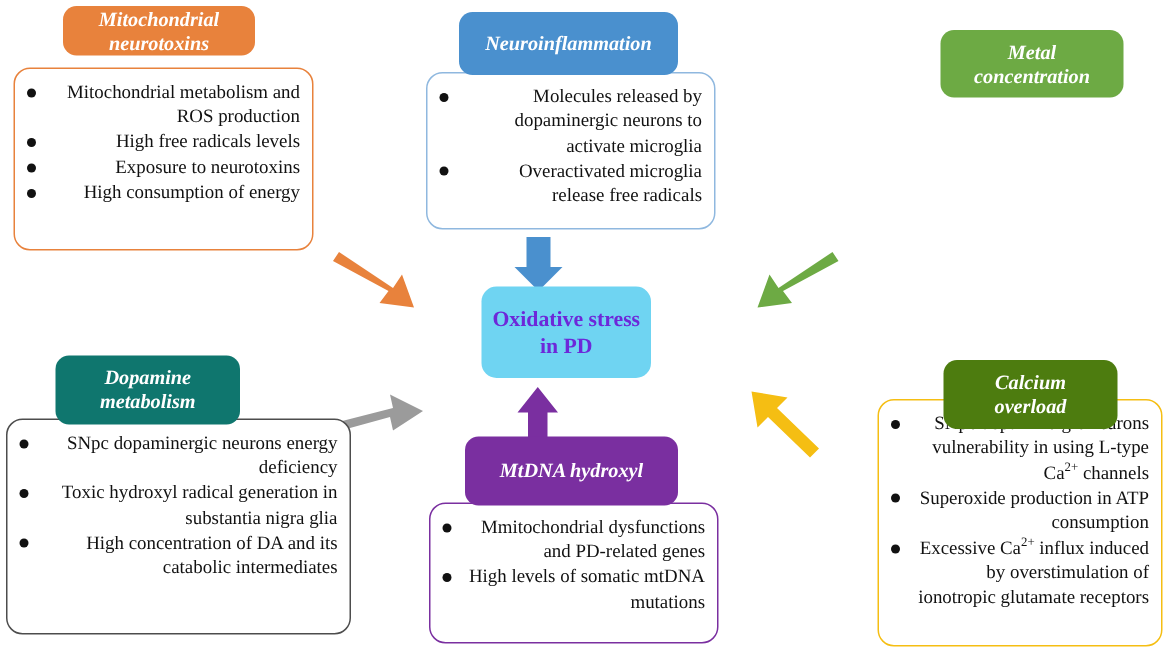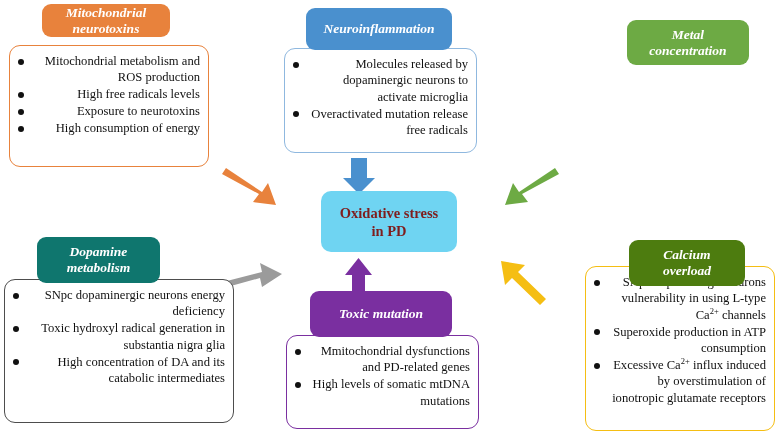--- a/index.html
+++ b/index.html
@@ -59,28 +59,28 @@
     width:6px;height:6px;
     border-radius:50%;
     background:#111111;
   }
   sup{font-size:0.68em;vertical-align:super;line-height:0;}
 
   
   .center-node{
     position:absolute;
     left:321px;top:191px;
-    width:136px;height:61px;
+    width:113px;height:61px;
     background:#6FD4F2;
     border-radius:10px;
     display:flex;
     align-items:center;
     justify-content:center;
     text-align:center;
-    color:#7f1d1d;
+    color:#6d28d9;
     font-weight:bold;
     font-size:14.5px;
     line-height:18px;
     z-index:4;
   }
 
   svg.arrows{position:absolute;left:0;top:0;width:778px;height:436px;z-index:1;}
 </style>
 </head>
 <body>
@@ -128,21 +128,21 @@
       <li>High consumption of energy</li>
     </ul>
   </div>
 
   <div class="pill" style="left:306px;top:8px;width:146px;height:42px;background:#4A90CE;">
     <span>Neuroinflammation</span>
   </div>
   <div class="box" style="left:284px;top:48px;width:193px;height:105px;border:1.3px solid #8FB8DF;">
     <ul>
       <li>Molecules released by dopaminergic neurons to activate microglia</li>
-      <li>Overactivated mutation release free radicals</li>
+      <li>Overactivated microglia release free radicals</li>
     </ul>
   </div>
 
   <div class="pill" style="left:627px;top:4px;width:122px;height:45px;background:#6DAA44;margin-top:16px;">
     <span>
       <span>Metal</span><br>
       <span>concentration</span>
     </span>
   </div>
 
@@ -154,21 +154,21 @@
   </div>
   <div class="box" style="left:4px;top:279px;width:230px;height:144px;border:1.4px solid #4D4D4D;">
     <ul>
       <li>SNpc dopaminergic neurons energy deficiency</li>
       <li>Toxic hydroxyl radical generation in substantia nigra glia</li>
       <li>High concentration of DA and its catabolic intermediates</li>
     </ul>
   </div>
 
   <div class="pill" style="left:310px;top:291px;width:142px;height:46px;background:#7A2FA0;">
-    <span>Toxic mutation</span>
+    <span>MtDNA hydroxyl</span>
   </div>
   <div class="box" style="left:286px;top:335px;width:193px;height:94px;border:1.6px solid #7A2FA0;">
     <ul>
       <li>Mmitochondrial dysfunctions and PD-related genes</li>
       <li>High levels of somatic mtDNA mutations</li>
     </ul>
   </div>
 
   <div class="pill" style="left:629px;top:240px;width:116px;height:46px;background:#4d7c0f;">
     <span>

